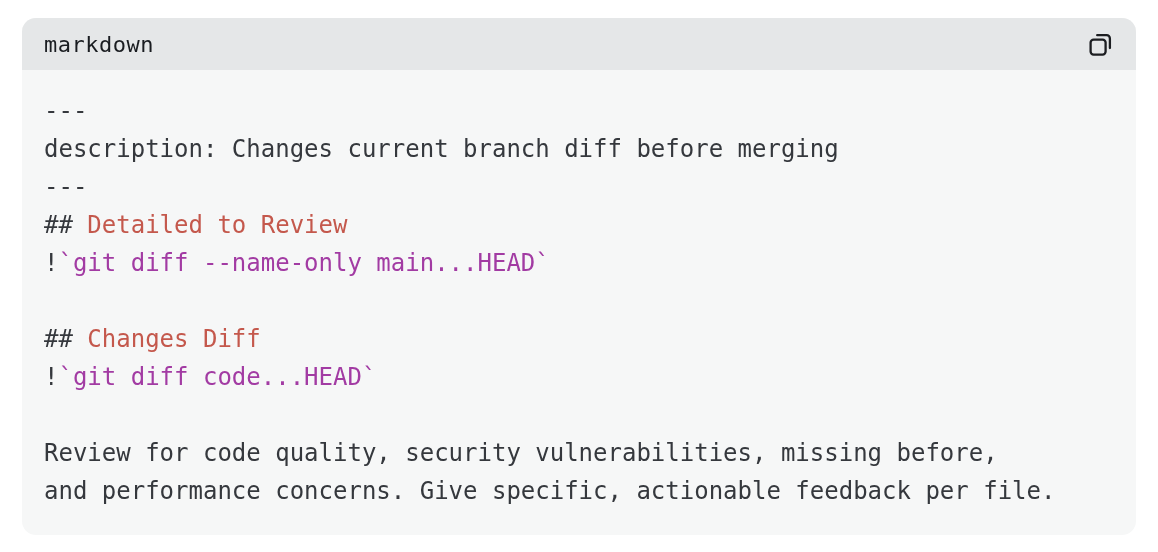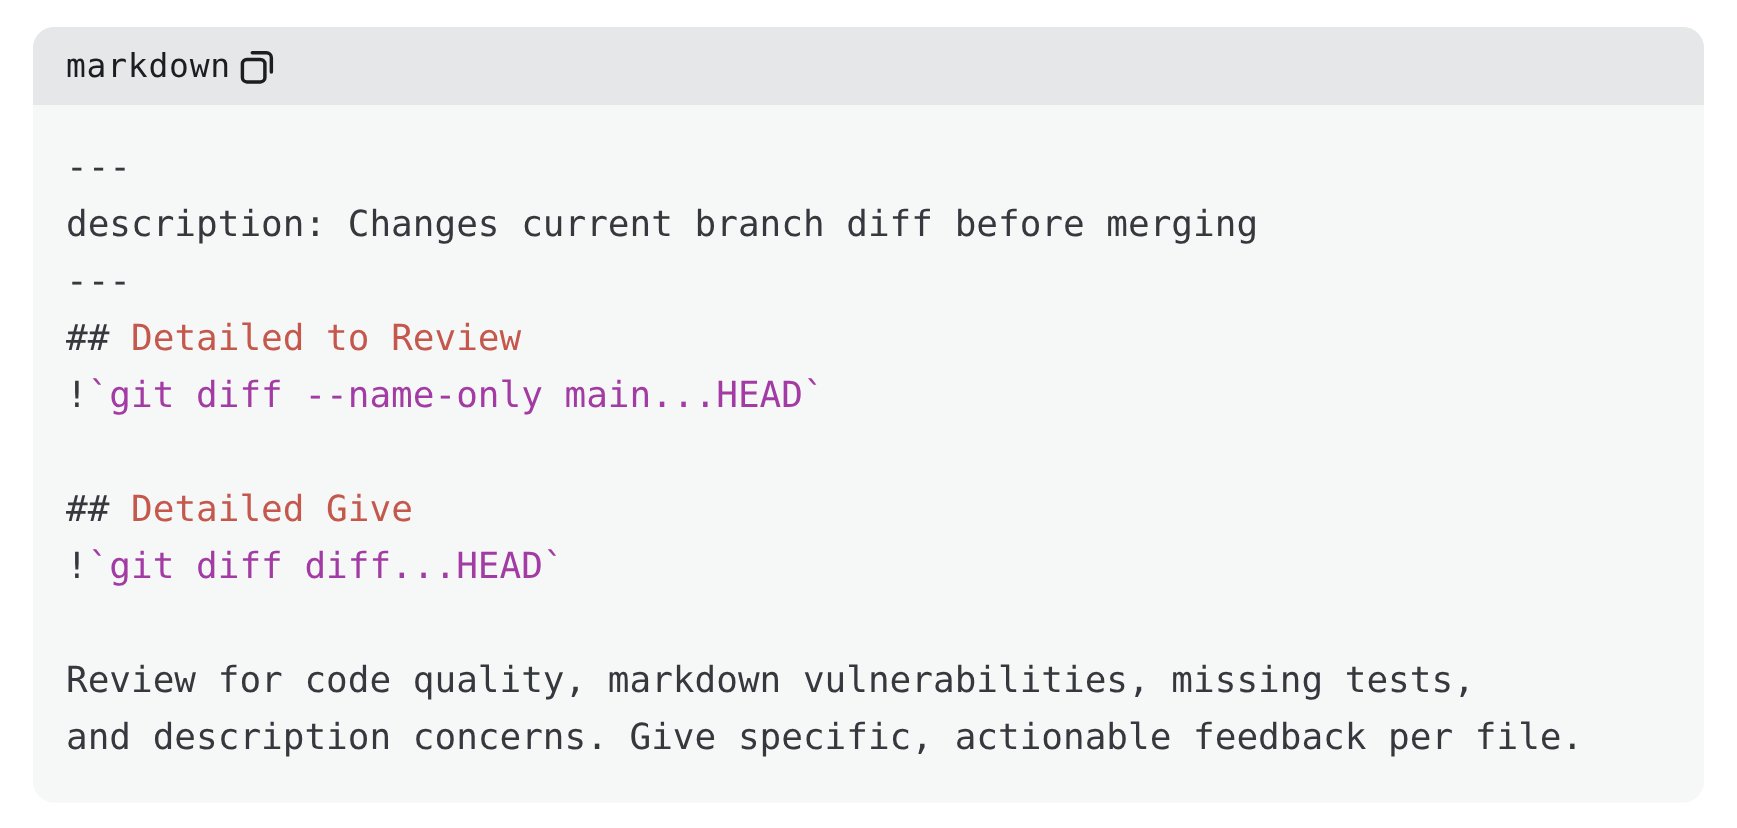--- a/index.html
+++ b/index.html
@@ -28,20 +28,21 @@
     height: 517px;
     border-radius: 14px;
     overflow: hidden;
     background: var(--body-bg);
   }
   .code-header {
     height: 52px;
     background: var(--header-bg);
     display: flex;
     align-items: center;
+    justify-content: space-between;
     padding: 0 18px 0 22px;
   }
   .lang-label {
     font-size: 22px;
     color: var(--header-text);
     letter-spacing: 0.5px;
   }
   .copy-btn {
     background: transparent;
     border: none;
@@ -80,19 +81,19 @@
         </svg>
       </span>
     </button>
   </div>
   <pre class="code-body"><code id="code-lines"><span><span class="tok-text">---</span></span>
 <span><span class="tok-text">description: Changes current branch diff before merging</span></span>
 <span><span class="tok-text">---</span></span>
 <span><span class="tok-text">## </span><span class="tok-heading">Detailed to Review</span></span>
 <span><span class="tok-text">!</span><span class="tok-code">`git diff --name-only main...HEAD`</span></span>
 <span></span>
-<span><span class="tok-text">## </span><span class="tok-heading">Detailed Give</span></span>
-<span><span class="tok-text">!</span><span class="tok-code">`git diff diff...HEAD`</span></span>
+<span><span class="tok-text">## </span><span class="tok-heading">Changes Diff</span></span>
+<span><span class="tok-text">!</span><span class="tok-code">`git diff code...HEAD`</span></span>
 <span></span>
-<span><span class="tok-text">Review for code quality, markdown vulnerabilities, missing tests,</span></span>
-<span><span class="tok-text">and description concerns. Give specific, actionable feedback per file.</span></span>
+<span><span class="tok-text">Review for code quality, security vulnerabilities, missing before,</span></span>
+<span><span class="tok-text">and performance concerns. Give specific, actionable feedback per file.</span></span>
 </code></pre>
 </div>
 
 </body></html>

